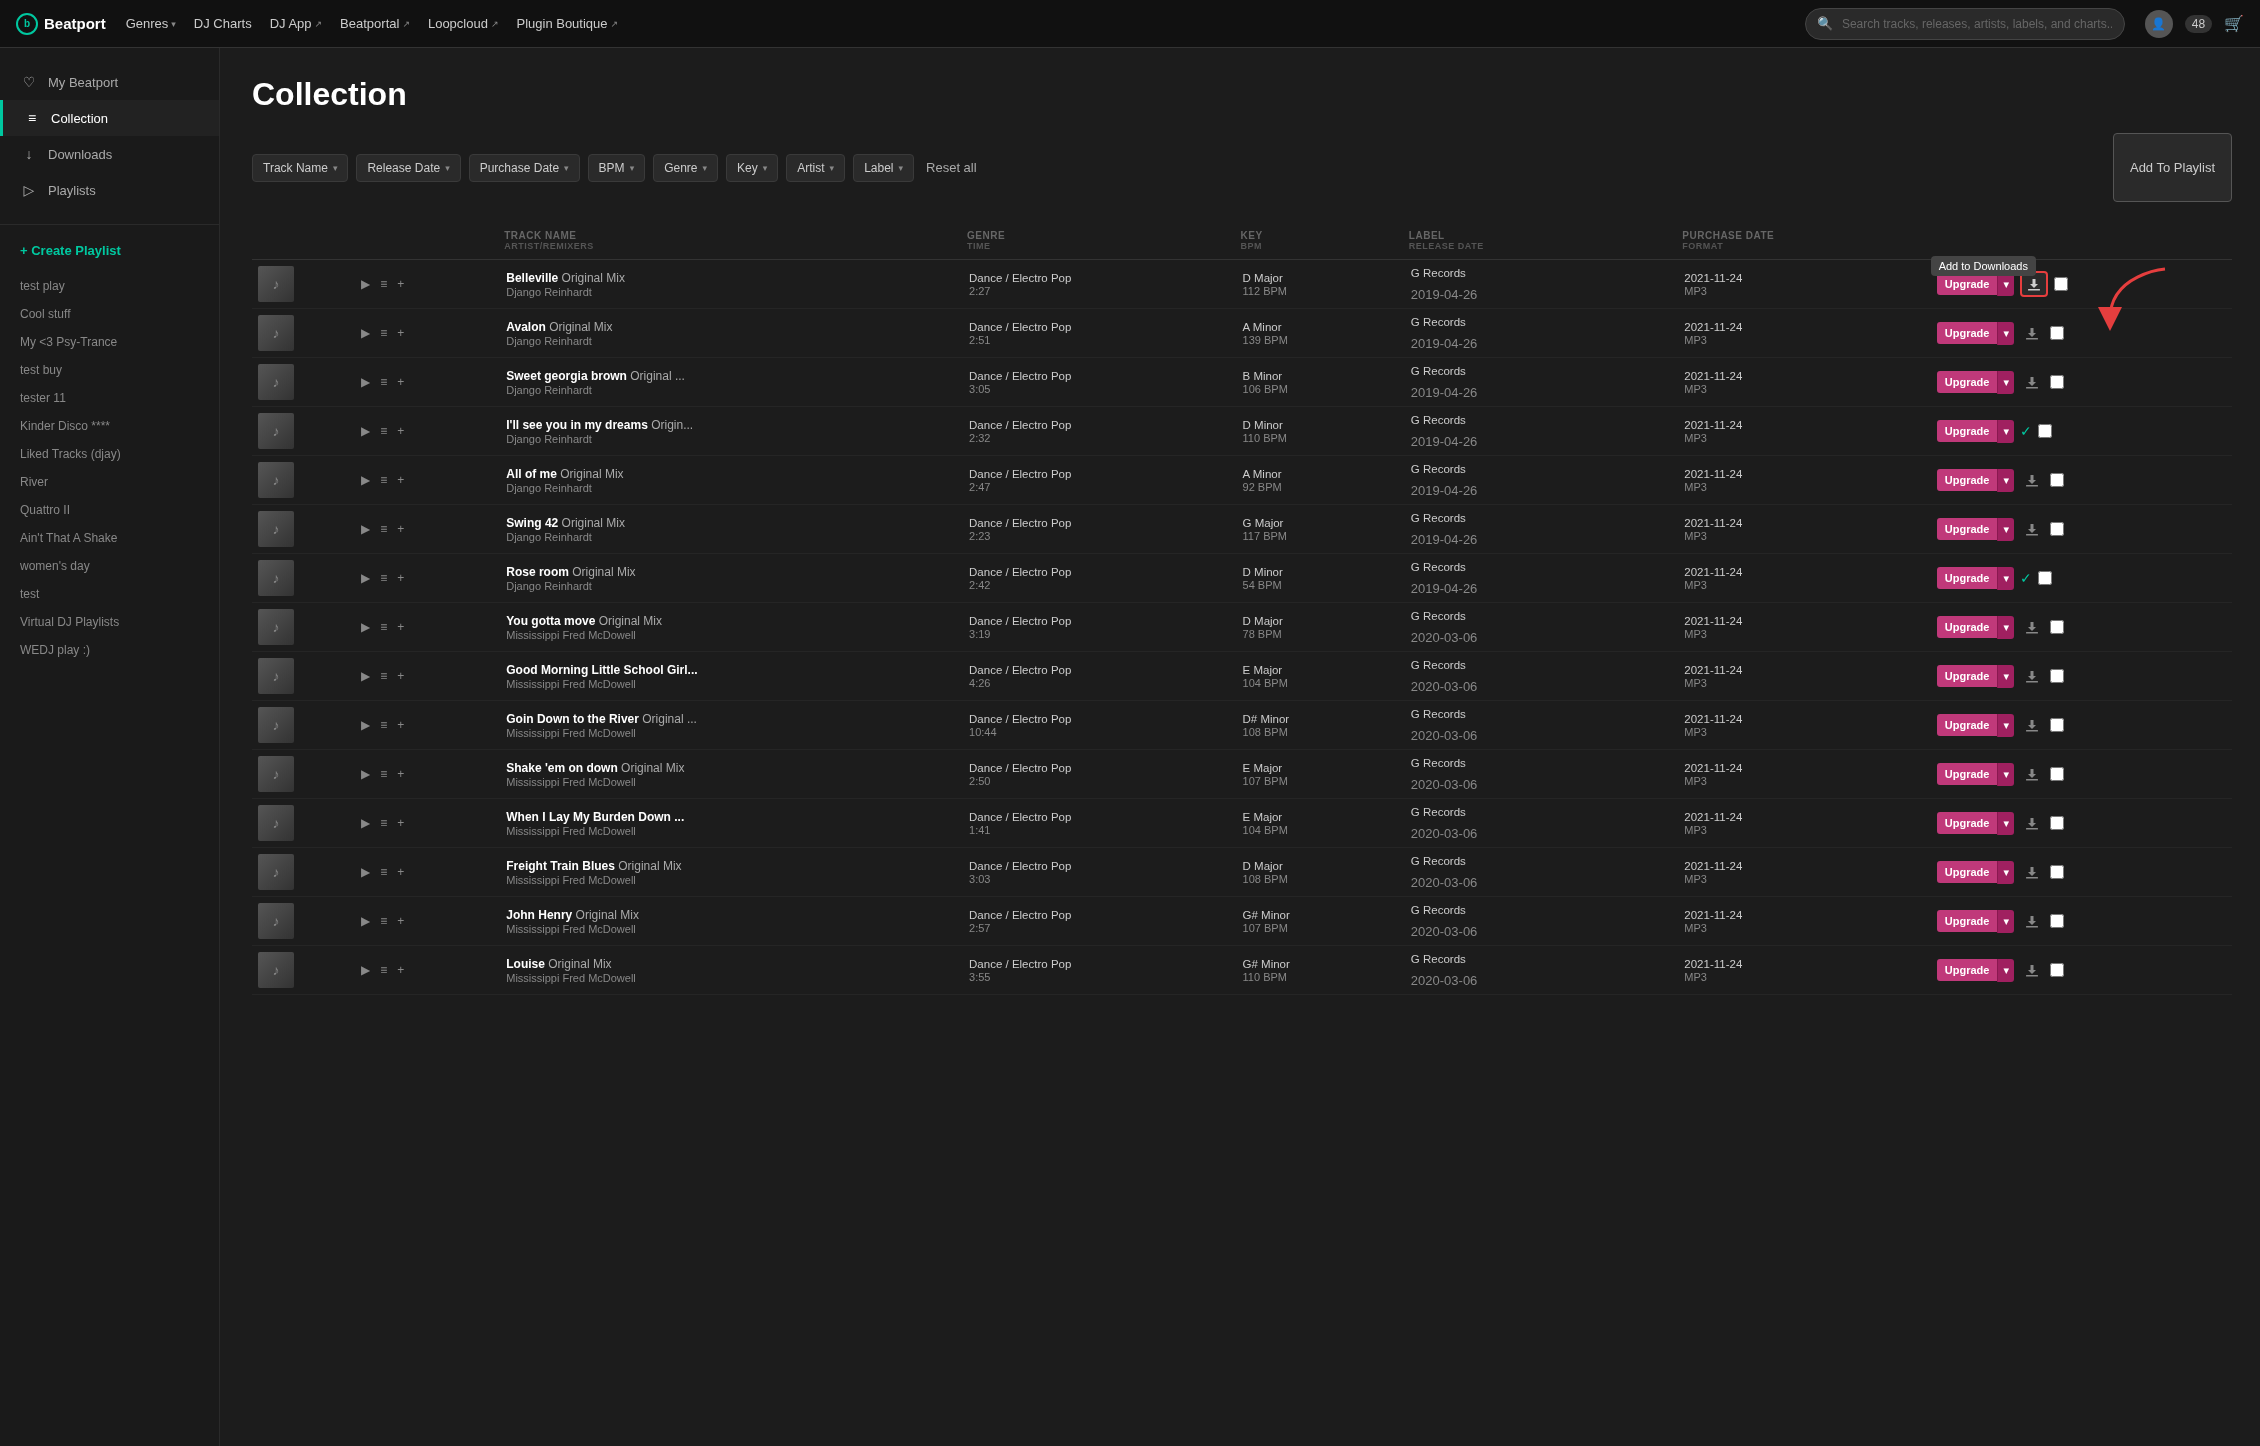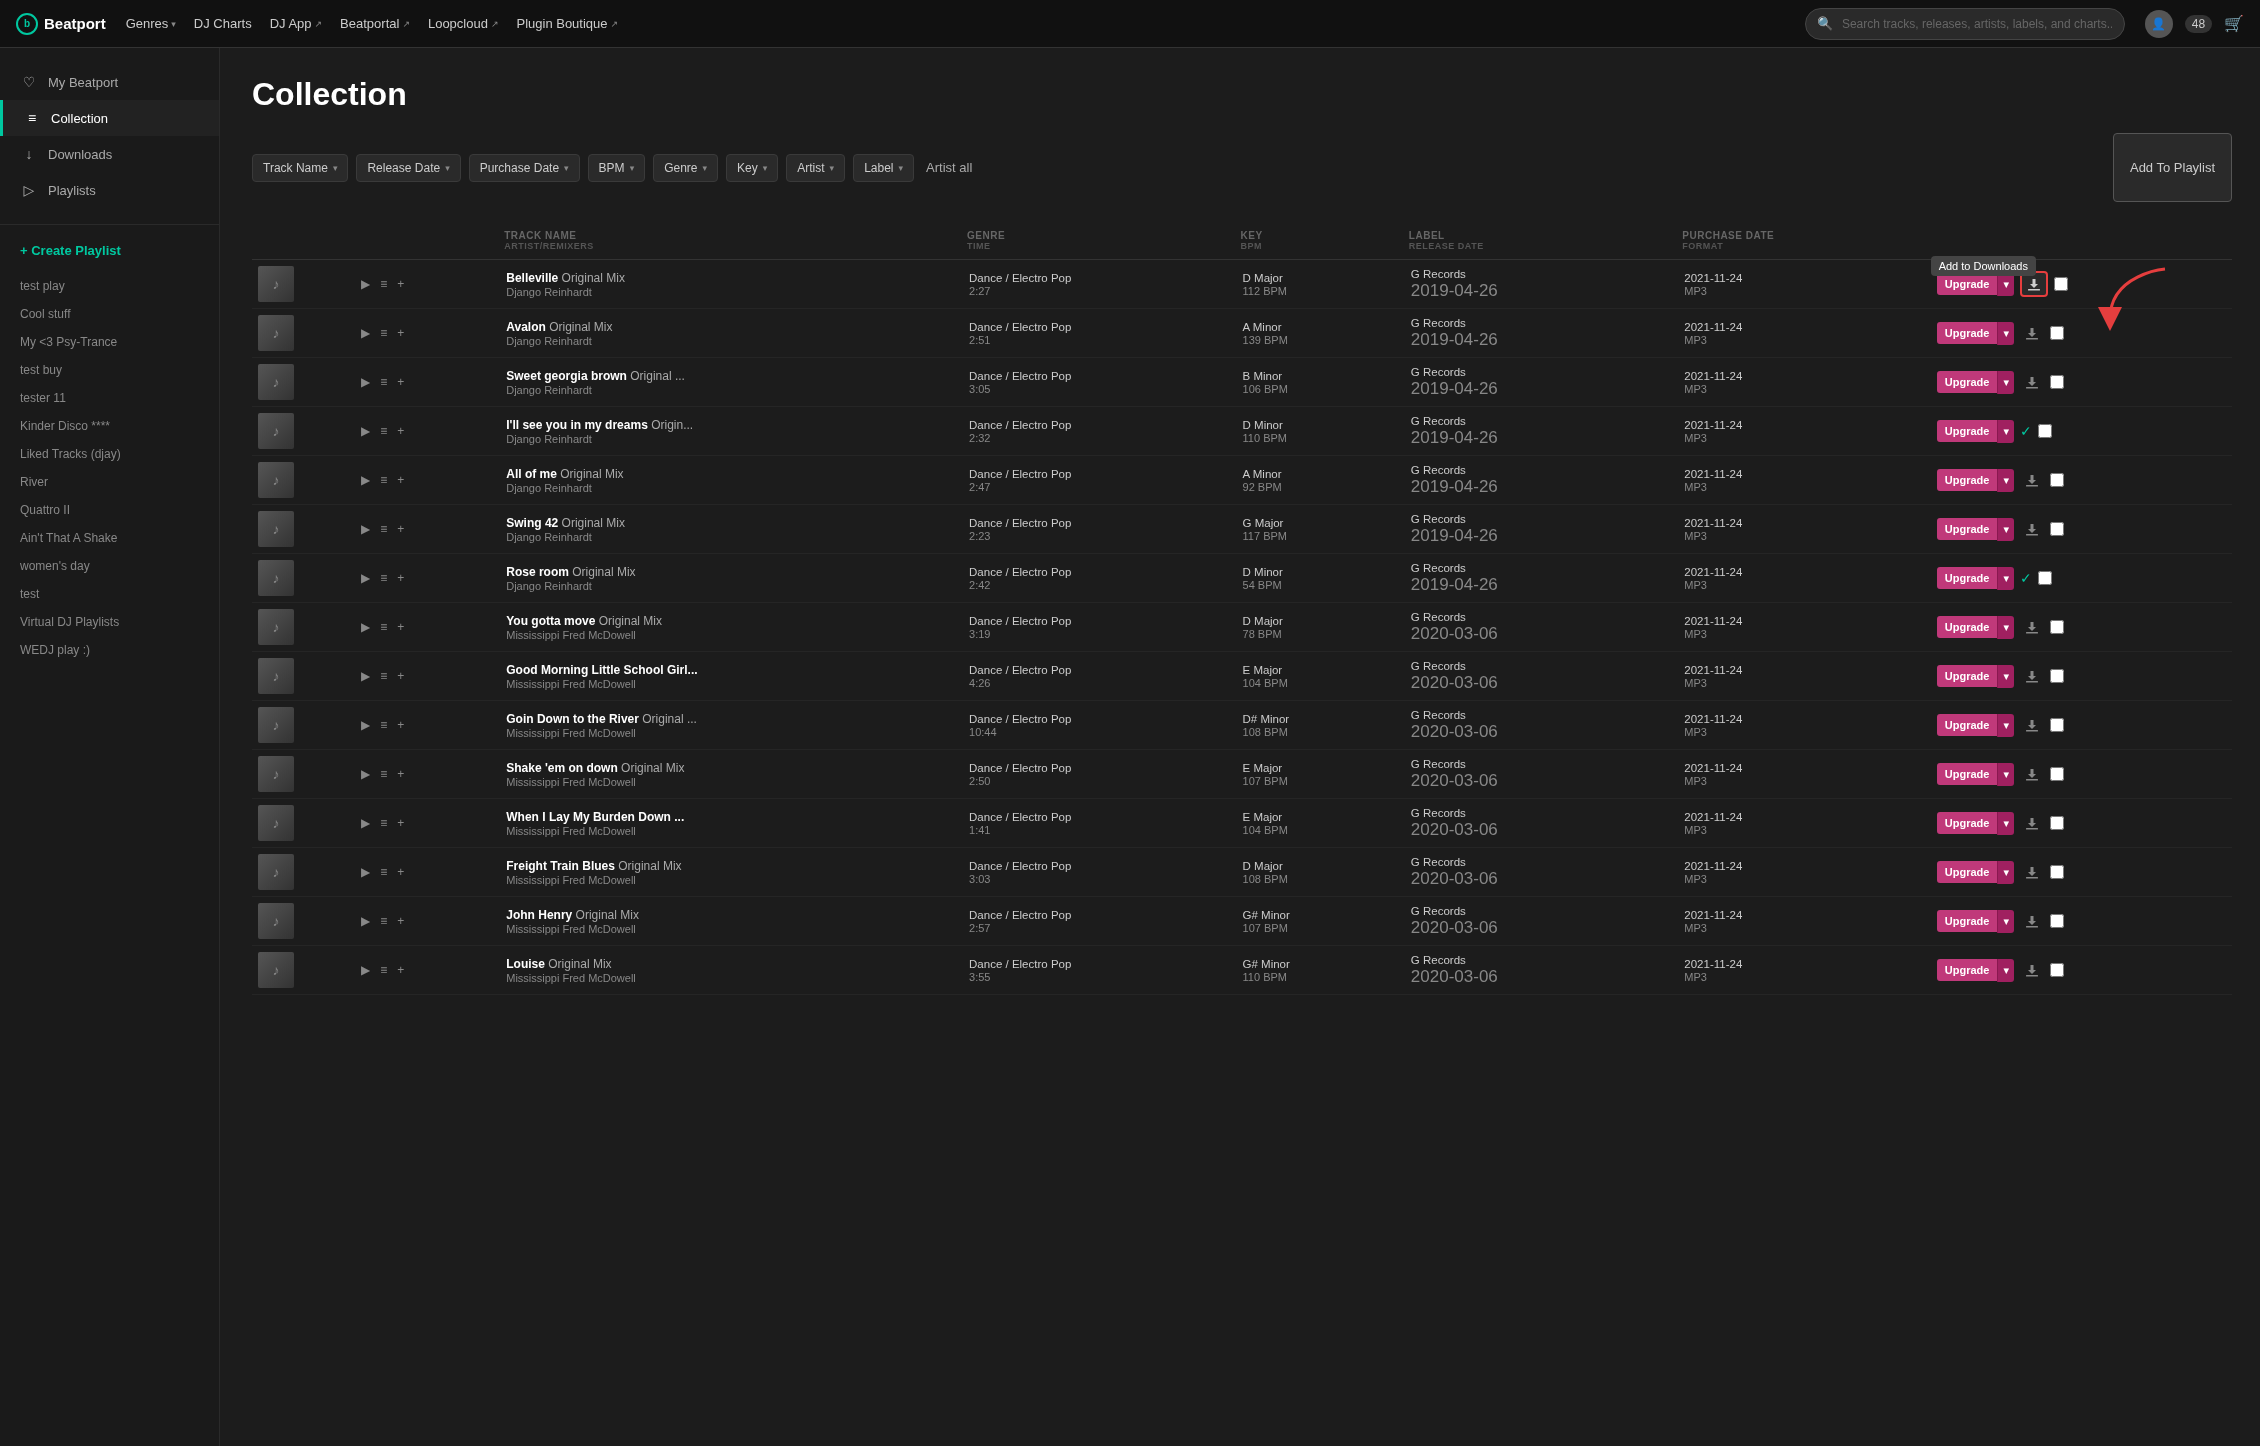--- a/index.html
+++ b/index.html
@@ -312,21 +312,21 @@
     .track-artist {
       color: #888;
       font-size: 11px;
       margin-top: 1px;
     }
 
     .genre-name { color: #ccc; }
     .bpm-val { color: #888; font-size: 11px; margin-top: 1px; }
     .key-val { color: #ccc; }
     .label-name { color: #ccc; }
-    .release-date { color: #888; font-size: 17px; margin-top: 1px; }
+    .release-date { color: #888; font-size: 13px; margin-top: 8px; }
     .purchase-date { color: #ccc; }
     .format-val { color: #888; font-size: 11px; margin-top: 1px; }
 
     
     .row-actions {
       display: flex;
       align-items: center;
       gap: 6px;
     }
     .upgrade-btn-main {
@@ -513,21 +513,21 @@
         <span class="chevron">▾</span>
       </button>
       <button class="filter-btn">
         <span>Artist</span>
         <span class="chevron">▾</span>
       </button>
       <button class="filter-btn">
         <span>Label</span>
         <span class="chevron">▾</span>
       </button>
-      <button class="reset-all">Artist all</button>
+      <button class="reset-all">Reset all</button>
       <button class="add-to-playlist-btn">Add To Playlist</button>
     </div>
 
     <div style="position:relative;">
       <table class="track-table">
         <thead>
           <tr>
             <th class="col-thumb"></th>
             <th class="col-controls"></th>
             <th class="col-track">

